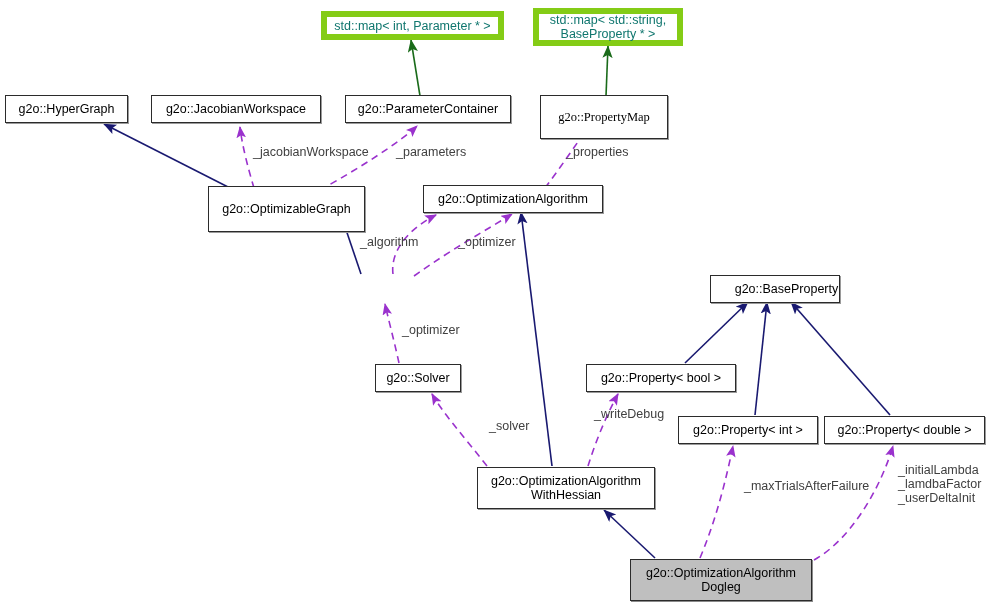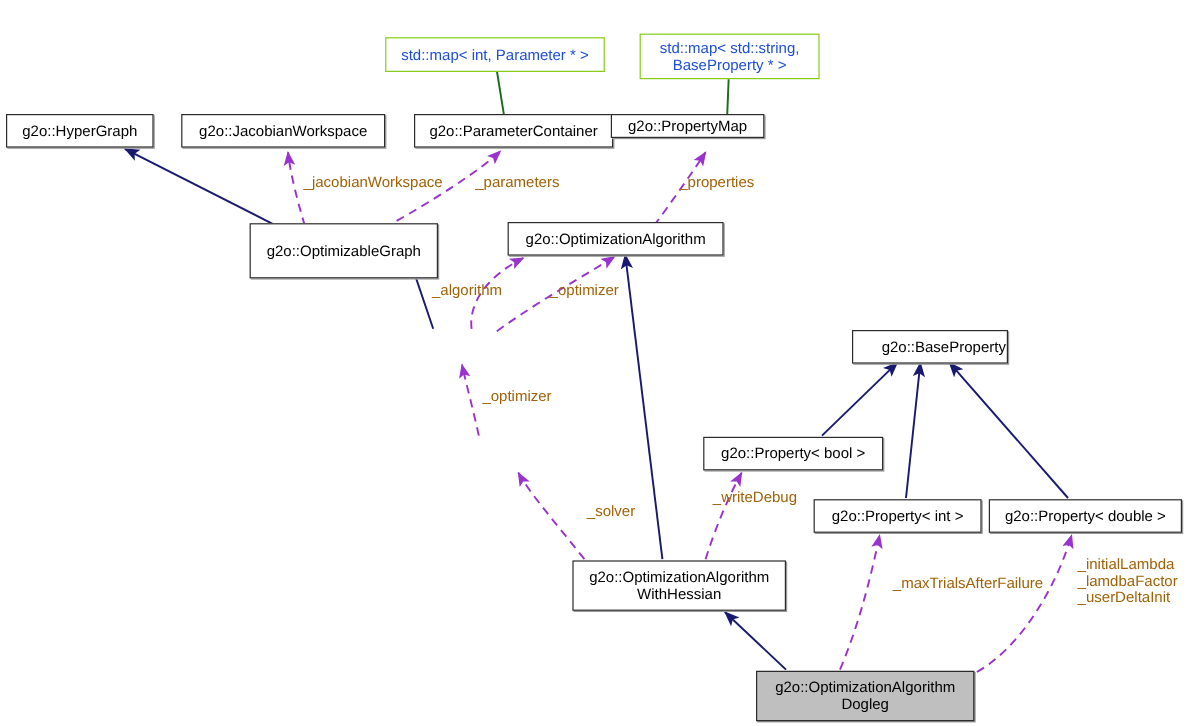--- a/index.html
+++ b/index.html
@@ -36,34 +36,33 @@
     background: #ffffff;
     border: 1px solid #808080;
     white-space: pre;
     z-index: 5;
   }
   .node.solid {
     border: 1.5px solid #2b2b2b;
     box-shadow: 1px 1px 0 0 #9a9a9a;
   }
   .node.light {
-    border: 1px solid #84cc16;
-    color: #1d4ed8;
-    margin-top: 20px;
+    border: 6px solid #84cc16;
+    color: #0f766e;
   }
   .node.current {
     background: #bfbfbf;
     border: 1.5px solid #2b2b2b;
     box-shadow: 1px 1px 0 0 #8a8a8a;
   }
   .edge-label {
     position: absolute;
     font-size: 12.5px;
     line-height: 14px;
-    color: #a16207;
+    color: #404040;
     white-space: pre;
     z-index: 6;
   }
 </style>
 </head>
 <body>
 
 <div id="canvas">
 
   <svg class="edges" viewBox="0 0 991 605">
@@ -144,29 +143,30 @@
 
   <div class="node light" style="left:533px; top:8px; width:150px; height:38px;">std::map&lt; std::string,
 BaseProperty * &gt;</div>
 
   <div class="node solid" style="left:5px; top:95px; width:123px; height:28px;">g2o::HyperGraph</div>
 
   <div class="node solid" style="left:151px; top:95px; width:170px; height:28px;">g2o::JacobianWorkspace</div>
 
   <div class="node solid" style="left:345px; top:95px; width:166px; height:28px;">g2o::ParameterContainer</div>
 
-  <div class="node solid" style="left:509px; top:95px; width:128px; height:20px;">g2o::PropertyMap</div>
+  <div class="node solid" style="left:540px; top:95px; width:128px; height:44px;font-family:Liberation Serif, serif;">g2o::PropertyMap</div>
 
   <div class="node solid" style="left:208px; top:186px; width:157px; height:46px;">g2o::OptimizableGraph</div>
 
   <div class="node solid" style="left:423px; top:185px; width:180px; height:28px;">g2o::OptimizationAlgorithm</div>
 
 
   <div class="node solid" style="left:710px; top:275px; width:130px; height:28px;padding-left:23px;">g2o::BaseProperty</div>
 
+  <div class="node solid" style="left:375px; top:364px; width:86px; height:28px;">g2o::Solver</div>
 
   <div class="node solid" style="left:586px; top:364px; width:150px; height:28px;">g2o::Property&lt; bool &gt;</div>
 
   <div class="node solid" style="left:678px; top:416px; width:140px; height:28px;">g2o::Property&lt; int &gt;</div>
 
   <div class="node solid" style="left:824px; top:416px; width:161px; height:28px;">g2o::Property&lt; double &gt;</div>
 
   <div class="node solid" style="left:477px; top:467px; width:178px; height:42px;">g2o::OptimizationAlgorithm
 WithHessian</div>
 

